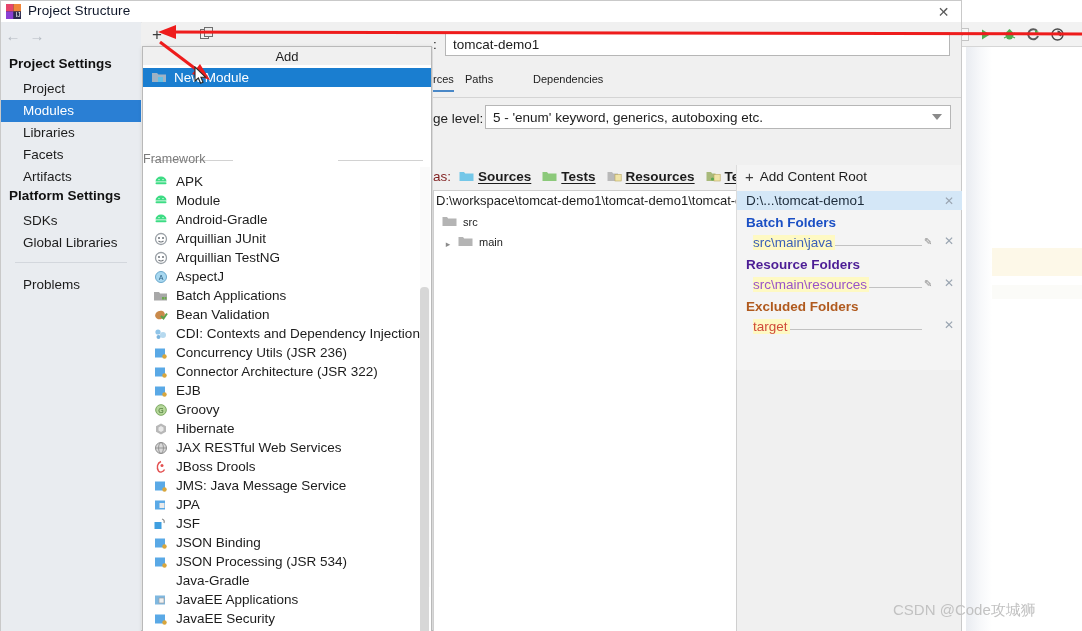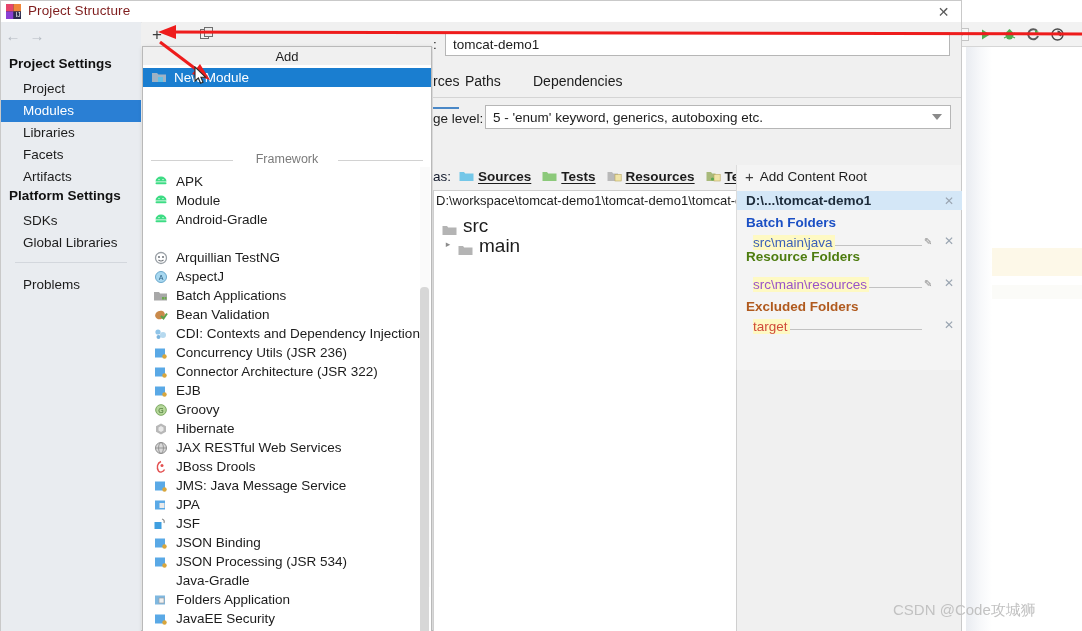--- a/index.html
+++ b/index.html
@@ -20,21 +20,21 @@
   #ide-hl-line2{position:absolute;left:966px;top:285px;width:116px;height:14px;background:#fbfbf8;}
   #ide-left-fade{position:absolute;left:966px;top:46px;width:26px;height:585px;
      background:linear-gradient(90deg,#e9ecf1 0%,#f7f8fa 55%,#ffffff 100%);}
 
   
   #dialog{position:absolute;left:0;top:0;width:962px;height:631px;background:#f0f0f0;
      border:1px solid #c9c9c9;box-sizing:border-box;}
   #titlebar{position:absolute;left:0;top:0;width:960px;height:21px;background:#ffffff;
      border-bottom:1px solid #e8e8e8;}
   #app-icon{position:absolute;left:5px;top:3px;width:15px;height:15px;}
-  #dlg-title{position:absolute;left:27px;top:2px;font-size:13.5px;color:#7f1d1d;letter-spacing:.1px;}
+  #dlg-title{position:absolute;left:27px;top:2px;font-size:13.5px;color:#0f172a;letter-spacing:.1px;}
   #btn-close{position:absolute;left:925px;top:0px;width:35px;height:21px;
      display:flex;align-items:center;justify-content:center;font-size:14px;color:#5a5a5a;cursor:default;}
 
   
   #sidebar{position:absolute;left:0;top:21px;width:140px;height:610px;background:#e9ecf0;}
   #nav-row{position:absolute;left:0;top:0;width:140px;height:26px;}
   .nav-arrow{position:absolute;top:4px;width:18px;height:18px;color:#b4bac2;font-size:15px;
      display:flex;align-items:center;justify-content:center;}
   #nav-back{left:3px;} #nav-fwd{left:27px;}
   .side-head{position:absolute;left:8px;font-weight:bold;font-size:13.5px;color:#111;}
@@ -54,65 +54,65 @@
   #add-popup{position:absolute;left:141px;top:45px;width:290px;height:586px;background:#ffffff;
      border:1px solid #b9b9b9;box-sizing:border-box;box-shadow:1px 2px 5px rgba(0,0,0,.17);overflow:hidden;}
   #popup-header{position:absolute;left:0;top:0;width:288px;height:18px;background:#f0f0f0;
      display:flex;align-items:center;justify-content:center;font-size:13px;color:#1c1c1c;}
   .menu-row{position:absolute;left:0;width:288px;height:19px;display:flex;align-items:center;
      font-size:13.5px;color:#1c1c1c;cursor:default;padding-left:8px;box-sizing:border-box;}
   .menu-row.sel{background:#1a7ed0;color:#ffffff;}
   .menu-row .mi{width:17px;height:15px;margin-right:6px;flex:none;position:relative;}
   #fw-sep{position:absolute;left:0;top:105px;width:288px;height:16px;}
   #fw-sep .line{position:absolute;top:8px;height:1px;background:#d2d2d2;}
-  #fw-sep .lbl{position:absolute;left:0;top:0;width:288px;text-align:center;font-size:12.5px;color:#7b7b7b;}
+  #fw-sep .lbl{position:absolute;left:0;top:0;width:288px;font-size:12.5px;color:#7b7b7b;}
   .fw-row{position:absolute;left:0;width:288px;height:19px;display:flex;align-items:center;
      font-size:13.5px;color:#1c1c1c;cursor:default;padding-left:10px;box-sizing:border-box;}
   .fw-row .mi{width:16px;height:14px;margin-right:7px;flex:none;position:relative;}
   #popup-scrollbar{position:absolute;right:1px;top:120px;width:10px;height:420px;background:#fafafa;}
   #popup-thumb{position:absolute;right:1px;top:120px;width:9px;height:400px;background:#d7d7d7;border-radius:4px;}
 
   
   #main-panel{position:absolute;left:432px;top:21px;width:528px;height:610px;background:#f0f0f0;}
   #name-label{position:absolute;left:0px;top:15px;font-size:13.5px;color:#1c1c1c;}
   #name-input{position:absolute;left:12px;top:10px;width:505px;height:24px;background:#fff;
      border:1px solid #b6b6b6;box-sizing:border-box;padding:3px 7px;font-size:13.5px;color:#1c1c1c;
      font-family:inherit;}
   #tabs{position:absolute;left:0;top:48px;width:528px;height:27px;border-bottom:1px solid #d4d4d4;}
-  .tab{position:absolute;top:3px;font-size:14px;color:#1c1c1c;cursor:default;padding-bottom:18px;}
+  .tab{position:absolute;top:3px;font-size:11px;color:#1c1c1c;cursor:default;padding-bottom:5px;}
   .tab.active{border-bottom:2px solid #4a88c7;}
   #lang-label{position:absolute;left:0px;top:89px;font-size:13.5px;color:#1c1c1c;}
   #lang-select{position:absolute;left:52px;top:83px;width:466px;height:24px;background:#fff;
      border:1px solid #b6b6b6;box-sizing:border-box;padding:3px 7px;font-size:13.5px;color:#1c1c1c;
      display:flex;align-items:center;}
   #lang-caret{position:absolute;right:8px;top:8px;width:0;height:0;border-left:5px solid transparent;
      border-right:5px solid transparent;border-top:6px solid #8a8a8a;}
   #mark-row{position:absolute;left:0px;top:145px;height:18px;display:flex;align-items:center;font-size:13.5px;}
-  #mark-label{color:#0f172a;margin-right:8px;}
+  #mark-label{color:#7f1d1d;margin-right:8px;}
   .mark-btn{display:flex;align-items:center;margin-right:11px;cursor:default;}
   .mark-btn .mi{width:15px;height:13px;margin-right:4px;position:relative;}
   .mark-btn span{text-decoration:underline;text-underline-offset:2px;
      text-decoration-thickness:1px;text-decoration-skip-ink:none;color:#1c1c1c;font-weight:bold;}
   #tree-panel{position:absolute;left:0px;top:168px;width:304px;height:463px;background:#ffffff;
      border:1px solid #cfcfcf;box-sizing:border-box;}
   #tree-path{position:absolute;left:2px;top:2px;width:300px;height:17px;font-size:13px;color:#1c1c1c;
      white-space:nowrap;overflow:hidden;}
-  .tree-node{position:absolute;display:flex;align-items:center;font-size:19px;color:#1c1c1c;}
+  .tree-node{position:absolute;display:flex;align-items:center;font-size:11px;color:#1c1c1c;}
   .tree-node .mi{width:15px;height:13px;margin-right:6px;position:relative;}
   .tw{position:absolute;width:10px;height:10px;color:#8c8c8c;font-size:9px;
      display:flex;align-items:center;justify-content:center;}
 
   
   #croot{position:absolute;left:303px;top:143px;width:225px;height:205px;background:#f4f4f4;
      border-left:1px solid #dcdcdc;box-sizing:border-box;}
   #add-croot{position:absolute;left:8px;top:4px;font-size:13.5px;color:#1c1c1c;display:flex;align-items:center;}
   #add-croot .plus{margin-right:6px;font-size:15px;color:#3c3c3c;line-height:1;}
   #croot-path{position:absolute;left:0;top:26px;width:225px;height:19px;background:#d4e7f7;
      display:flex;align-items:center;}
-  #croot-path .t{margin-left:9px;font-weight:bold;font-size:13.5px;color:#1c2b3a;}
+  #croot-path .t{margin-left:9px;font-weight:normal;font-size:13.5px;color:#1c2b3a;}
   #croot-path .x{position:absolute;right:8px;color:#9aa5b1;font-size:12px;}
   .cr-group{position:absolute;left:9px;font-weight:bold;font-size:13.5px;}
   .cr-entry{position:absolute;left:0;width:225px;height:18px;display:flex;align-items:center;font-size:13.5px;}
   .cr-entry .t{margin-left:16px;position:relative;z-index:2;background:#fef9c3;padding-right:2px;}
   .cr-entry .dots{position:absolute;left:16px;right:40px;top:12px;height:1px;background:#c2c2c2;}
   .cr-entry .pen{position:absolute;right:26px;top:3px;width:12px;height:12px;color:#8e8e8e;font-size:10px;}
   .cr-entry .x{position:absolute;right:8px;top:1px;color:#9aa5b1;font-size:12px;}
 
   
   #annot{position:absolute;inset:0;pointer-events:none;}
@@ -250,27 +250,36 @@
       </div>
     <div class="fw-row" style="top:163px">
         <span class="mi"><svg width="16" height="14" viewBox="0 0 16 14">
             <path d="M2.5 6.5 A5.5 5 0 0 1 13.5 6.5 Z" fill="#3ddc84"></path>
             <circle cx="6" cy="4.6" r="0.7" fill="#fff"></circle>
             <circle cx="10" cy="4.6" r="0.7" fill="#fff"></circle>
             <rect x="2.5" y="7.2" width="11" height="2" rx="1" fill="#3ddc84"></rect>
           </svg></span>
         <span>Android-Gradle</span>
       </div>
-    <div class="fw-row" style="top:201px">
+    <div class="fw-row" style="top:182px">
         <span class="mi"><svg width="16" height="14" viewBox="0 0 16 14">
             <circle cx="8" cy="7" r="5.5" fill="#fff" stroke="#9aa0a6" stroke-width="1.3"></circle>
             <circle cx="6" cy="6" r="1" fill="#6b7177"></circle>
             <circle cx="10" cy="6" r="1" fill="#6b7177"></circle>
             <path d="M5.5 9 Q8 11 10.5 9" stroke="#6b7177" stroke-width="1.1" fill="none"></path>
           </svg></span>
+        <span>Arquillian JUnit</span>
+      </div>
+    <div class="fw-row" style="top:201px">
+        <span class="mi"><svg width="16" height="14" viewBox="0 0 16 14">
+            <circle cx="8" cy="7" r="5.5" fill="#fff" stroke="#9aa0a6" stroke-width="1.3"></circle>
+            <circle cx="6" cy="6" r="1" fill="#6b7177"></circle>
+            <circle cx="10" cy="6" r="1" fill="#6b7177"></circle>
+            <path d="M5.5 9 Q8 11 10.5 9" stroke="#6b7177" stroke-width="1.1" fill="none"></path>
+          </svg></span>
         <span>Arquillian TestNG</span>
       </div>
     <div class="fw-row" style="top:220px">
         <span class="mi"><svg width="16" height="14" viewBox="0 0 16 14">
             <circle cx="8" cy="7" r="5.5" fill="#a8d8f0" stroke="#6aa8cc"></circle>
             <text x="8" y="10" font-size="7" text-anchor="middle" fill="#2a5d80" font-family="sans-serif">A</text>
           </svg></span>
         <span>AspectJ</span>
       </div>
     <div class="fw-row" style="top:239px">
@@ -383,21 +392,21 @@
       </div>
     <div class="fw-row" style="top:524px">
         <span class="mi"></span>
         <span>Java-Gradle</span>
       </div>
     <div class="fw-row" style="top:543px">
         <span class="mi"><svg width="16" height="14" viewBox="0 0 16 14">
             <rect x="2" y="2.5" width="10" height="9" fill="#7fb8e0"></rect>
             <rect x="6" y="5" width="5" height="5" fill="#f0f0f0" stroke="#9aa0a6" stroke-width=".7"></rect>
           </svg></span>
-        <span>Folders Application</span>
+        <span>JavaEE Applications</span>
       </div>
     <div class="fw-row" style="top:562px">
         <span class="mi"><svg width="16" height="14" viewBox="0 0 16 14">
             <rect x="2" y="2.5" width="10" height="9" fill="#5aa9e6"></rect>
             <circle cx="11.5" cy="10.5" r="2.2" fill="#d9a63c"></circle>
           </svg></span>
         <span>JavaEE Security</span>
       </div>
     <div class="fw-row" style="top:581px">
         <span class="mi"><svg width="16" height="14" viewBox="0 0 16 14">
@@ -494,21 +503,21 @@
       </div>
 
       <div class="cr-group" style="top:50px;color:#1a4fc4">Batch Folders</div>
       <div class="cr-entry" style="top:68px">
         <span class="dots"></span>
         <span class="t" style="color:#3a5fb8">src\main\java</span>
         <span class="pen">✎</span>
         <span class="x">✕</span>
       </div>
 
-      <div class="cr-group" style="top:84px;color:#4d7c0f">Resource Folders</div>
+      <div class="cr-group" style="top:92px;color:#4c1d95">Resource Folders</div>
       <div class="cr-entry" style="top:110px">
         <span class="dots"></span>
         <span class="t" style="color:#9a54c8">src\main\resources</span>
         <span class="pen">✎</span>
         <span class="x">✕</span>
       </div>
 
       <div class="cr-group" style="top:134px;color:#b05a1e">Excluded Folders</div>
       <div class="cr-entry" style="top:152px">
         <span class="dots"></span>

